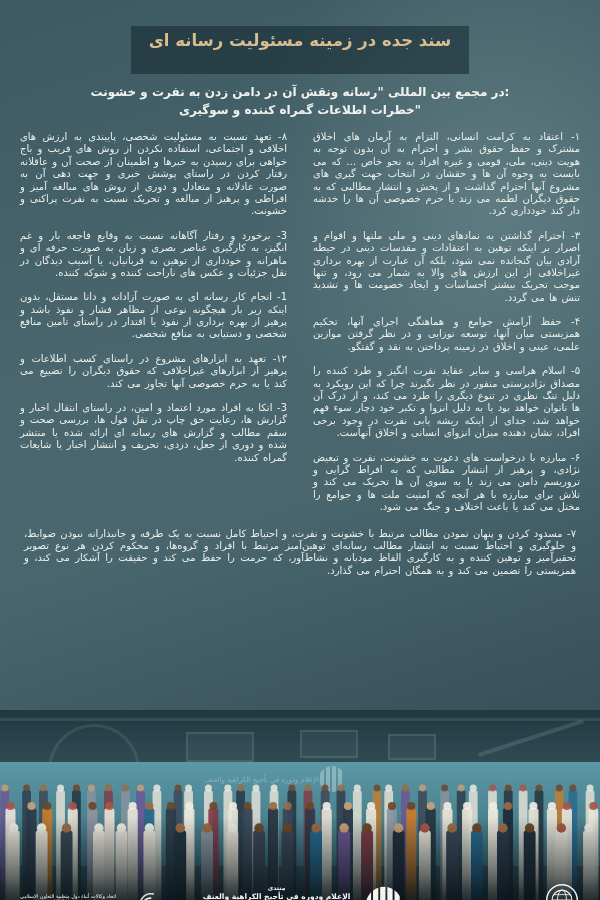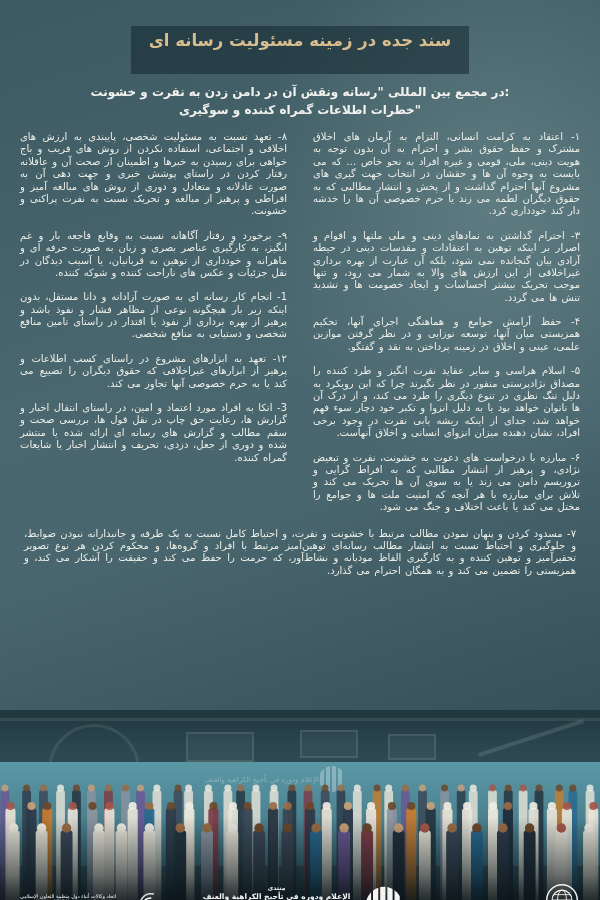--- a/index.html
+++ b/index.html
@@ -74,21 +74,21 @@
     <main class="columns">
       <section class="col">
         <p class="item">۱- اعتقاد به کرامت انسانی، التزام به آرمان های اخلاق مشترک و حفظ حقوق بشر و احترام به آن بدون توجه به هویت دینی، ملی، قومی و غیره افراد به نحو خاص … که می بایست به وجوه آن ها و حقشان در انتخاب جهت گیری های مشروع آنها احترام گذاشت و از پخش و انتشار مطالبی که به حقوق دیگران لطمه می زند یا حرم خصوصی آن ها را خدشه دار کند خودداری کرد.</p>
         <p class="item">۳- احترام گذاشتن به نمادهای دینی و ملی ملتها و اقوام و اصرار بر اینکه توهین به اعتقادات و مقدسات دینی در حیطه آزادی بیان گنجانده نمی شود، بلکه آن عبارت از بهره برداری غیراخلاقی از این ارزش های والا به شمار می رود، و تنها موجب تحریک بیشتر احساسات و ایجاد خصومت ها و تشدید تنش ها می گردد.</p>
         <p class="item">۴- حفظ آرامش جوامع و هماهنگی اجرای آنها، تحکیم همزیستی میان آنها، توسعه نوزایی و در نظر گرفتن موازین علمی، عینی و اخلاق در زمینه پرداختن به نقد و گفتگو.</p>
         <p class="item">۵- اسلام هراسی و سایر عقاید نفرت انگیز و طرد کننده را مصداق نژادپرستی منفور در نظر نگیرند چرا که این رویکرد به دلیل تنگ نظری در تنوع دیگری را طرد می کند، و از درک آن ها ناتوان خواهد بود یا به دلیل انزوا و تکبر خود دچار سوء فهم خواهد شد، جدای از اینکه ریشه یابی نفرت در وجود برخی افراد، نشان دهنده میزان انزوای انسانی و اخلاق آنهاست.</p>
         <p class="item">۶- مبارزه با درخواست های دعوت به خشونت، نفرت و تبعیض نژادی، و پرهیز از انتشار مطالبی که به افراط گرایی و تروریسم دامن می زند یا به سوی آن ها تحریک می کند و تلاش برای مبارزه با هر آنچه که امنیت ملت ها و جوامع را مختل می کند یا باعث اختلاف و جنگ می شود.</p>
       </section>
       <section class="col">
         <p class="item">۸- تعهد نسبت به مسئولیت شخصی، پایبندی به ارزش های اخلاقی و اجتماعی، استفاده نکردن از روش های فریب و باج خواهی برای رسیدن به خبرها و اطمینان از صحت آن و عاقلانه رفتار کردن در راستای پوشش خبری و جهت دهی آن به صورت عادلانه و متعادل و دوری از روش های مبالغه آمیز و افراطی و پرهیز از مبالغه و تحریک نسبت به نفرت پراکنی و خشونت.</p>
-        <p class="item">۹- برخورد و رفتار آگاهانه نسبت به وقایع فاجعه بار و غم انگیز، به کارگیری عناصر بصری و زبان به صورت حرفه ای و ماهرانه و خودداری از توهین به قربانیان، یا آسیب دیدگان در نقل جزئیات و عکس های ناراحت کننده و شوکه کننده.</p>
+        <p class="item">3- برخورد و رفتار آگاهانه نسبت به وقایع فاجعه بار و غم انگیز، به کارگیری عناصر بصری و زبان به صورت حرفه ای و ماهرانه و خودداری از توهین به قربانیان، یا آسیب دیدگان در نقل جزئیات و عکس های ناراحت کننده و شوکه کننده.</p>
         <p class="item">1- انجام کار رسانه ای به صورت آزادانه و دانا مستقل، بدون اینکه زیر بار هیچگونه نوعی از مظاهر فشار و نفوذ باشد و پرهیز از بهره برداری از نفوذ یا اقتدار در راستای تامین منافع شخصی و دستیابی به منافع شخصی.</p>
         <p class="item">۱۲- تعهد به ابزارهای مشروع در راستای کسب اطلاعات و پرهیز از ابزارهای غیراخلاقی که حقوق دیگران را تضییع می کند یا به حرم خصوصی آنها تجاوز می کند.</p>
         <p class="item">3- اتکا به افراد مورد اعتماد و امین، در راستای انتقال اخبار و گزارش ها، رعایت حق چاپ در نقل قول ها، بررسی صحت و سقم مطالب و گزارش های رسانه ای ارائه شده یا منتشر شده و دوری از جعل، دزدی، تحریف و انتشار اخبار یا شایعات گمراه کننده.</p>
       </section>
     </main>
 
     <section class="full-item">
       <p class="item">۷- مسدود کردن و پنهان نمودن مطالب مرتبط با خشونت و نفرت، و احتیاط کامل نسبت به یک طرفه و جانبدارانه نبودن ضوابط، و جلوگیری و احتیاط نسبت به انتشار مطالب رسانه‌ای توهین‌آمیز مرتبط با افراد و گروه‌ها، و محکوم کردن هر نوع تصویر تحقیرآمیز و توهین کننده و به کارگیری الفاظ مودبانه و نشاط‌آور، که حرمت را حفظ می کند و حقیقت را آشکار می کند، و همزیستی را تضمین می کند و به همگان احترام می گذارد.</p>
     </section>
   </div>

